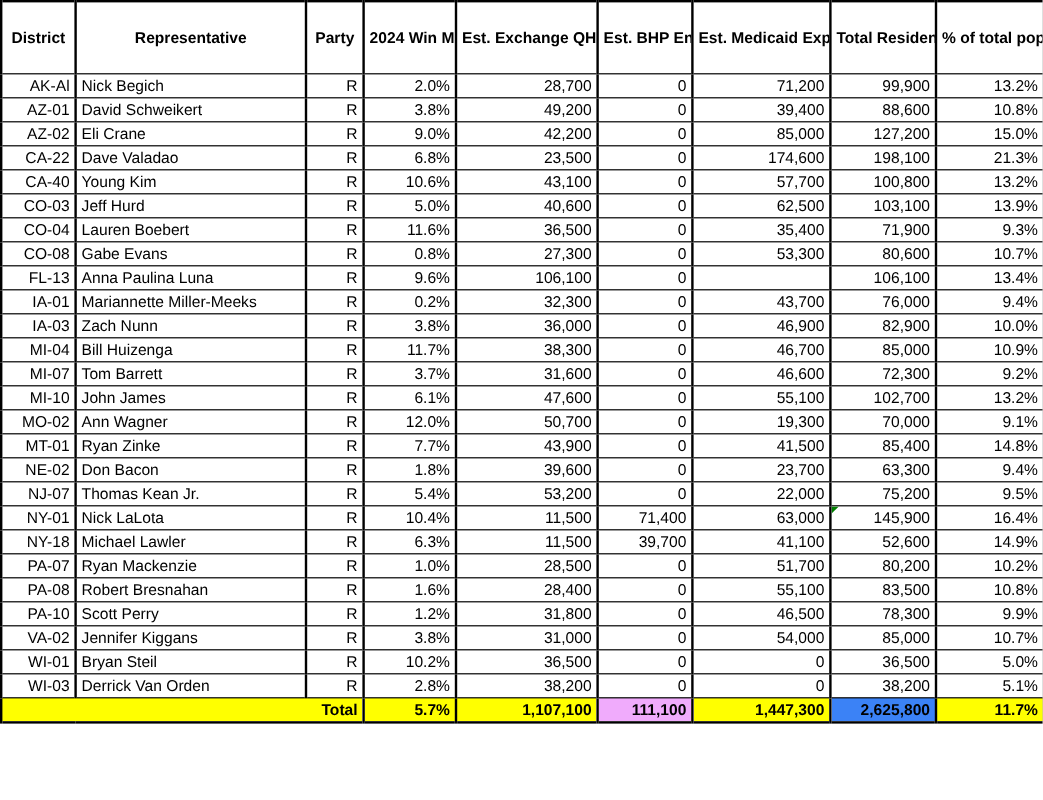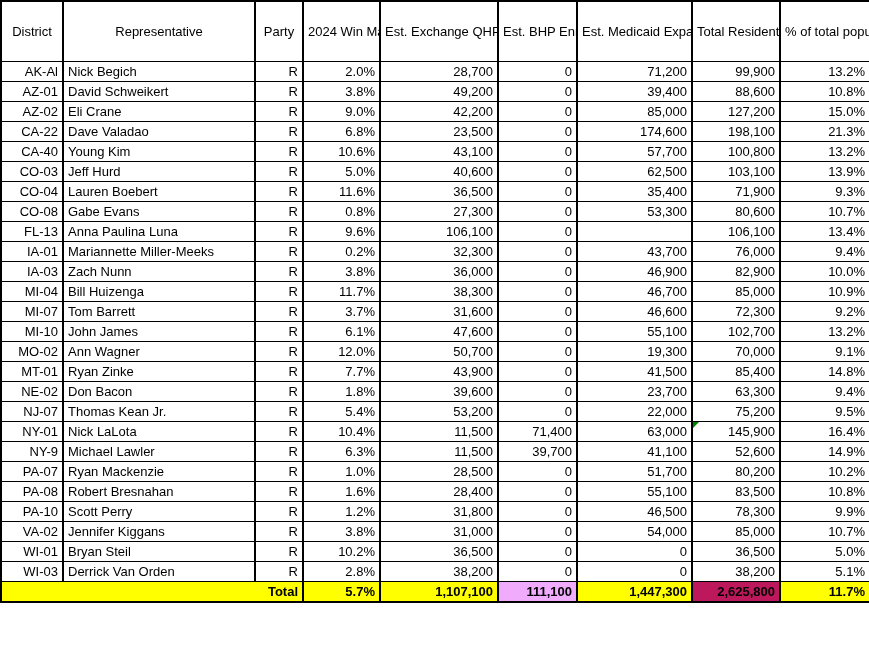--- a/index.html
+++ b/index.html
@@ -23,21 +23,21 @@
     border: 1px solid #000000;
     border-left-width: 2px;
     border-right-width: 2px;
     padding: 0 4px;
     overflow: hidden;
     white-space: nowrap;
     vertical-align: middle;
   }
   thead tr { height: 60px; }
   thead th {
-    font-weight: normal;
+    font-weight: bold;
     text-align: center;
     white-space: pre-line;
     line-height: 1.18;
     padding: 2px 2px;
     border-top-width: 2px;
     border-bottom-width: 2px;
   }
   tbody tr { height: 20px; }
   tfoot tr { height: 21px; }
   td.a-c { text-align: right; margin-top: 36px; }
@@ -300,21 +300,21 @@
           <td class="a-l">Nick LaLota</td>
           <td class="a-c">R</td>
           <td class="a-r">10.4%</td>
           <td class="a-r">11,500</td>
           <td class="a-r">71,400</td>
           <td class="a-r">63,000</td>
           <td class="a-r err-host">145,900<span class="err-corner" style="border-top-color: rgb(0, 128, 0);"></span></td>
           <td class="a-r">16.4%</td>
         </tr>
         <tr>
-          <td class="a-c">NY-9</td>
+          <td class="a-c">NY-18</td>
           <td class="a-l">Michael Lawler</td>
           <td class="a-c">R</td>
           <td class="a-r">6.3%</td>
           <td class="a-r">11,500</td>
           <td class="a-r">39,700</td>
           <td class="a-r">41,100</td>
           <td class="a-r">52,600</td>
           <td class="a-r">14.9%</td>
         </tr>
         <tr>
@@ -384,18 +384,18 @@
           <td class="a-r">5.1%</td>
         </tr>
       </tbody>
     <tfoot>
       <tr>
         <td colspan="3" class="a-r" style="background: rgb(255, 255, 0);">Total</td>
         <td class="a-r" style="background: rgb(255, 255, 0);">5.7%</td>
         <td class="a-r" style="background: rgb(255, 255, 0);">1,107,100</td>
         <td class="a-r" style="background: #f0abfc;">111,100</td>
         <td class="a-r" style="background: rgb(255, 255, 0);">1,447,300</td>
-        <td class="a-r" style="background: #be185d;">2,625,800</td>
+        <td class="a-r" style="background: #3b82f6;">2,625,800</td>
         <td class="a-r" style="background: rgb(255, 255, 0);">11.7%</td>
       </tr>
     </tfoot>
   </table>
 </div>
 
 </body></html>

